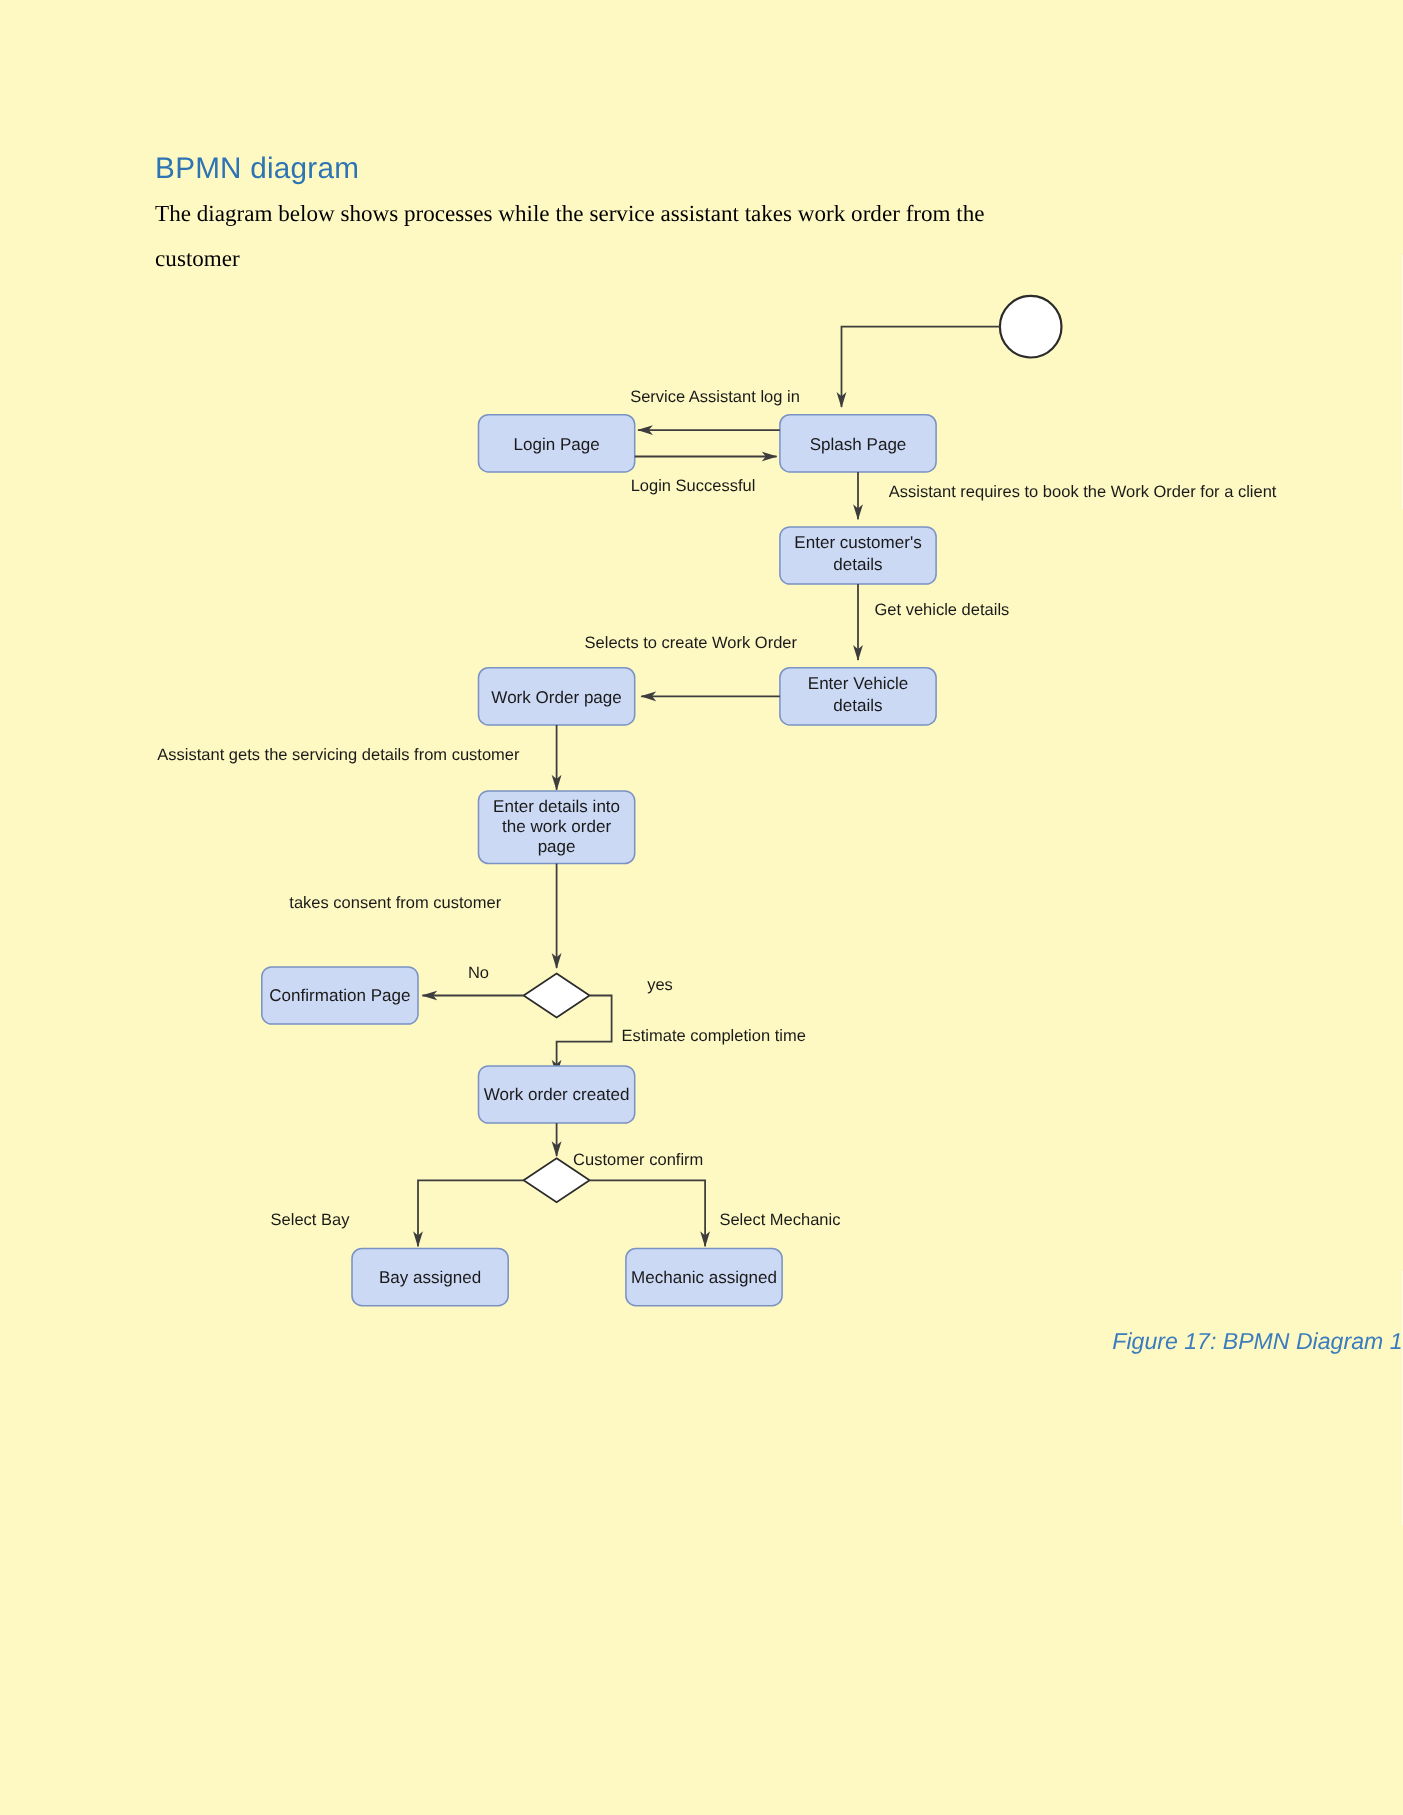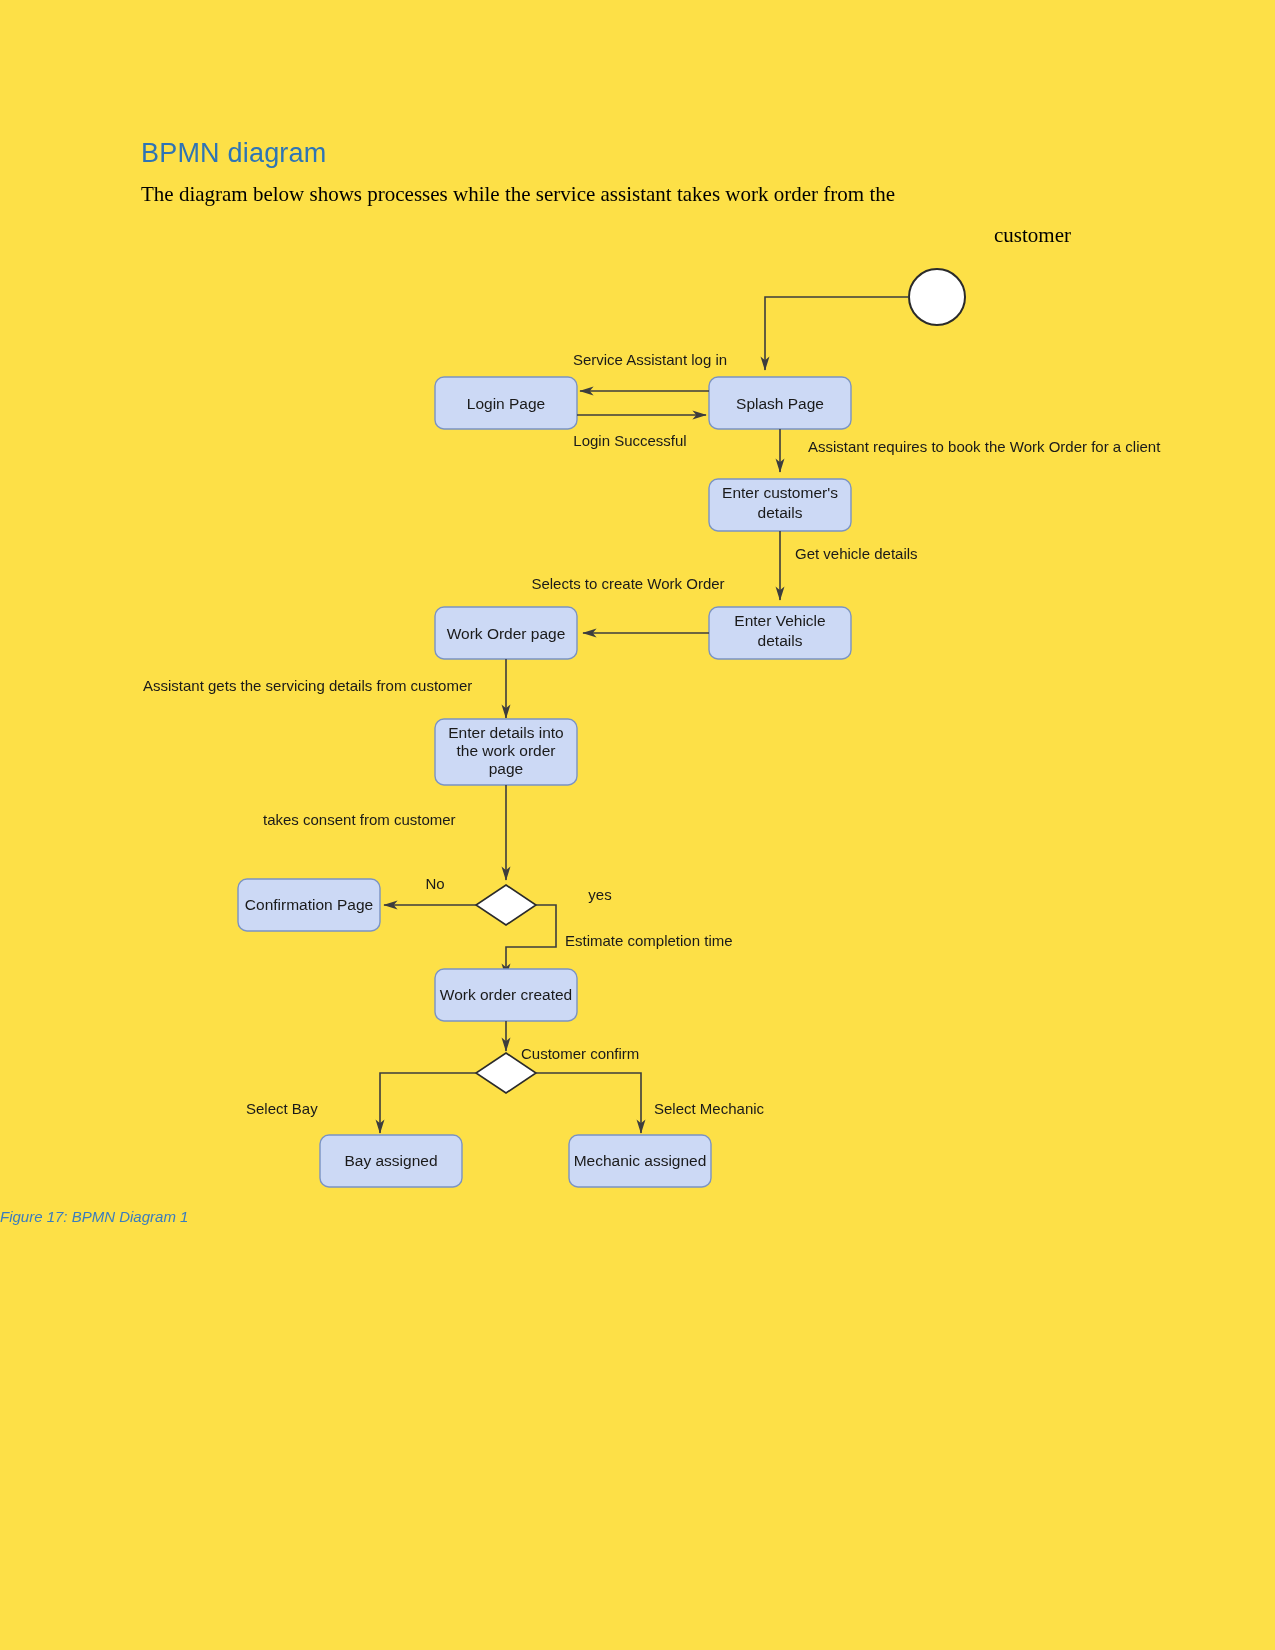--- a/index.html
+++ b/index.html
@@ -4,21 +4,21 @@
 <style>
   html, body {
     margin: 0;
     padding: 0;
     background: #ffffff;
   }
   .page {
     position: relative;
     width: 1275px;
     height: 1650px;
-    background: #fde047;
+    background: #fef9c3;
     overflow: hidden;
     font-family: "Liberation Sans", sans-serif;
   }
   .heading {
     position: absolute;
     left: 141px;
     top: 138px;
     font-family: "Liberation Sans", sans-serif;
     font-size: 27px;
     color: #2E74B5;
@@ -31,38 +31,38 @@
     top: 174px;
     width: 930px;
     font-family: "Liberation Serif", serif;
     font-size: 21px;
     color: #000000;
     line-height: 41px;
     text-align: justify;
   }
   .body-text .line2 {
     display: block;
-    text-align: right;
+    text-align: left;
   }
   .figure-wrap {
     position: absolute;
     left: 0;
     top: 255px;
     width: 1275px;
     height: 960px;
   }
   .caption {
     position: absolute;
     left: 0;
     top: 1208px;
     width: 1275px;
-    text-align: left;
+    text-align: right;
     font-family: "Liberation Sans", sans-serif;
     font-style: italic;
-    font-size: 15px;
+    font-size: 21px;
     color: #3A7CBE;
   }
   .page-number {
     position: absolute;
     left: 0;
     top: 1482px;
     width: 1275px;
     text-align: center;
     font-family: "Liberation Serif", serif;
     font-size: 19px;

